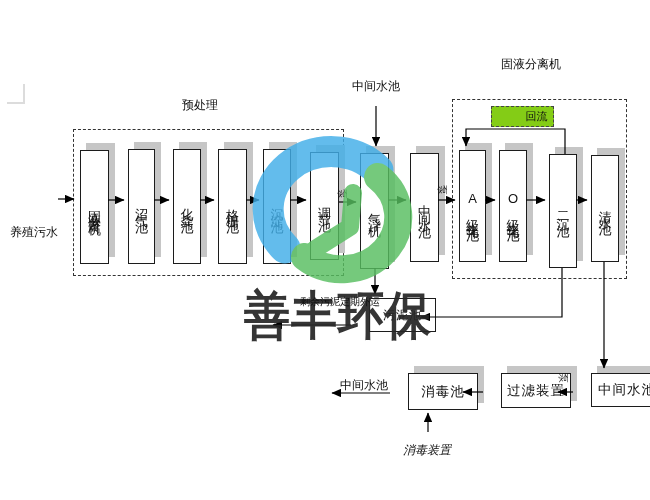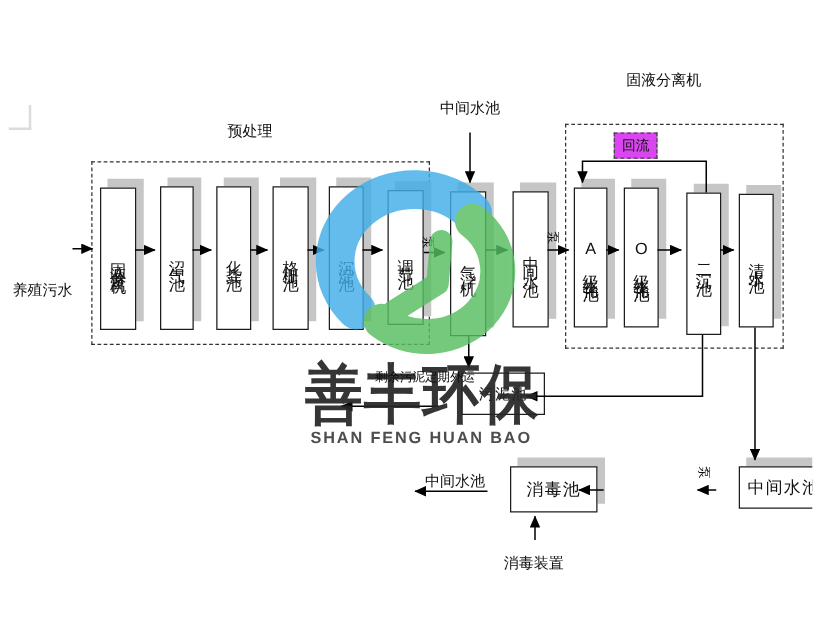--- a/index.html
+++ b/index.html
@@ -20,21 +20,21 @@
   .wm-swirl{position:absolute;left:0;top:0;z-index:5;pointer-events:none;}
   .wm-cn{position:absolute;left:242px;top:281px;width:192px;text-align:center;z-index:6;
          font-size:46px;font-weight:bold;letter-spacing:1px;color:rgba(38,38,38,0.93);
          transform:scaleY(1.12);transform-origin:top;}
   .wm-en{position:absolute;left:247px;top:342px;width:180px;text-align:center;z-index:6;
          font-size:13px;font-weight:bold;letter-spacing:1.5px;color:#4d4d4d;}
   .corner-v{position:absolute;left:23px;top:84px;width:2px;height:20px;background:#dcdcdc;z-index:1;}
   .corner-h{position:absolute;left:7px;top:102px;width:18px;height:2px;background:#dcdcdc;z-index:1;}
   .refluxbox{position:absolute;left:491px;top:106px;width:33px;height:19px;z-index:2;
              border:1px dashed #444;display:flex;align-items:center;justify-content:center;
-             font-size:11px;background:#d946ef;}
+             font-size:11px;background:#84cc16;padding-left:28px;}
   .sludge-export{z-index:7;margin-left:36px;}
 </style>
 </head>
 <body>
 
 <div class="canvas">
 
   <div class="corner-v"></div>
   <div class="corner-h"></div>
 
@@ -46,37 +46,38 @@
   <div class="lbl" style="left:352px;top:78px;">中间水池</div>
   <div class="lbl" style="left:501px;top:56px;">固液分离机</div>
   <div class="refluxbox">
     <span>回流</span>
   </div>
   <div class="lbl pump" style="left:337px;top:187px;">泵</div>
   <div class="lbl pump" style="left:437px;top:183px;">泵</div>
   <div class="lbl pump" style="left:558px;top:371px;">泵</div>
   <div class="lbl small sludge-export" style="left:264px;top:295px;">剩余污泥定期外运</div>
   <div class="lbl" style="left:340px;top:377px;">中间水池</div>
-  <div class="lbl" style="left:403px;top:442px;">消毒装置</div>
+  <div class="lbl" style="left:403px;top:442px;font-style:italic;">消毒装置</div>
 
   <div class="unit vert vert5" style="left:80px;top:150px;width:27px;height:112px;">固液分离机</div>
   <div class="unit vert" style="left:128px;top:149px;width:25px;height:113px;">沼气池</div>
   <div class="unit vert" style="left:173px;top:149px;width:26px;height:113px;">化粪池</div>
   <div class="unit vert" style="left:218px;top:149px;width:27px;height:113px;">格栅池</div>
   <div class="unit vert" style="left:263px;top:149px;width:26px;height:113px;">沉淀池</div>
   <div class="unit vert" style="left:310px;top:152px;width:27px;height:106px;">调节池</div>
   <div class="unit vert" style="left:360px;top:153px;width:27px;height:114px;">气浮机</div>
   <div class="unit vert vert4" style="left:410px;top:153px;width:27px;height:107px;">中间水池</div>
   <div class="unit vert vert5" style="left:459px;top:150px;width:25px;height:110px;">A级生化池</div>
   <div class="unit vert vert5" style="left:499px;top:150px;width:26px;height:110px;">O级生化池</div>
   <div class="unit vert" style="left:549px;top:154px;width:26px;height:112px;">二沉池</div>
   <div class="unit vert" style="left:591px;top:155px;width:26px;height:105px;">清水池</div>
 
   <div class="unit hbox" style="left:352px;top:298px;width:65px;height:32px;box-shadow:none;font-size:12px;">污泥池</div>
   <div class="unit hbox" style="left:574px;top:373px;width:70px;height:32px;">中间水池</div>
+  <div class="unit hbox" style="left:484px;top:373px;width:68px;height:33px;">过滤装置</div>
   <div class="unit hbox" style="left:391px;top:373px;width:68px;height:35px;text-align:right;">消毒池</div>
 
   <svg class="lines" width="650" height="500" viewBox="0 0 650 500">
     <defs>
       <marker id="ah" markerWidth="9" markerHeight="7" refX="7.5" refY="3.5" orient="auto">
         <path d="M0,0 L8,3.5 L0,7 z" fill="#000"></path>
       </marker>
     </defs>
     <g stroke="#000" stroke-width="1.2" fill="none">
       <path d="M58,199 H74" marker-end="url(#ah)"></path>
@@ -106,15 +107,14 @@
 
   <svg class="wm-swirl" width="650" height="500" viewBox="0 0 650 500">
     <g fill="none" stroke-linecap="round" stroke-linejoin="round" opacity="0.82">
       <path d="M 285 248 A 53 48 0 0 1 378 170" stroke="#41AEE8" stroke-width="31"></path>
       <path d="M 378 177 A 50 46 0 0 1 305 257" stroke="#57BE60" stroke-width="28"></path>
       <path d="M 353 193 L 350 227 L 315 249" stroke="#57BE60" stroke-width="18"></path>
     </g>
   </svg>
 
   <div class="wm-cn">善丰环保</div>
-  <div class="wm-en">SHAN FENG HUAN BAO</div>
 
 </div>
 
 </body></html>

